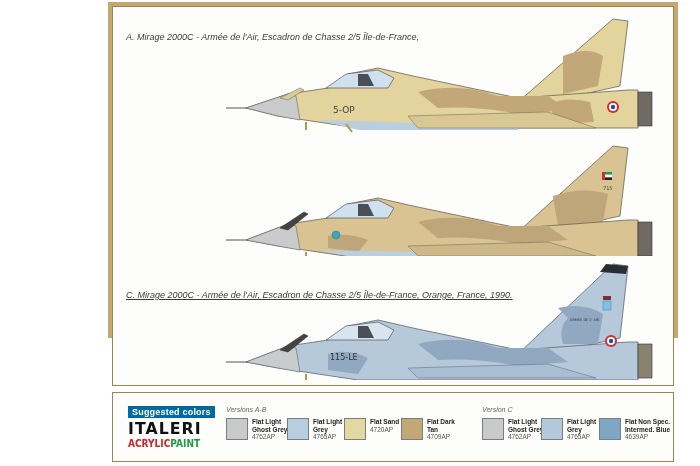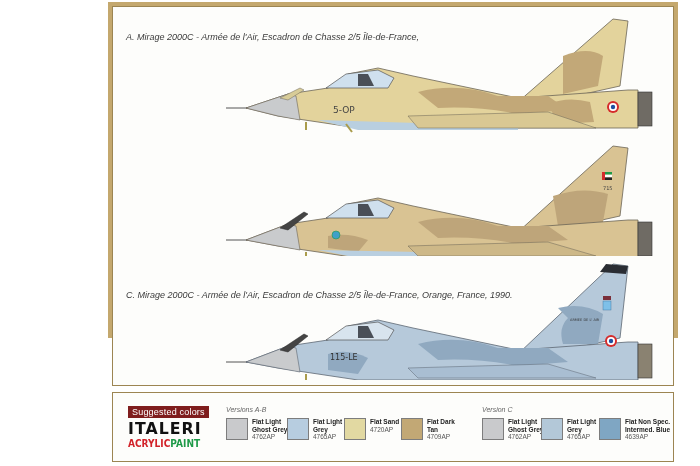--- a/index.html
+++ b/index.html
@@ -3,21 +3,21 @@
 <meta charset="utf-8">
 <style>
   html, body { margin:0; padding:0; }
   body { width:700px; height:466px; background:#ffffff; position:relative; overflow:hidden; font-family:"Liberation Sans", sans-serif; }
   .frame { position:absolute; left:80px; top:2px; width:570px; height:336px; background:#c4a86e; box-sizing:border-box;margin-left:28px; }
   .panel { position:absolute; background:#fdfdfb; box-shadow: inset 0 0 0 1px #9c8552; }
   .panel.top { left:4px; top:4px; width:562px; height:380px; }
   .panel.bottom { left:4px; top:390px; width:562px; height:70px; }
   .caption { position:absolute; font-style:italic; font-size:9px; line-height:12px; color:#3a3a3a; white-space:nowrap; font-family:"Liberation Sans", sans-serif; }
   .aircraft { position:absolute; }
-  .suggested { position:absolute; left:16px; top:14px; background:#7f1d1d; color:#fff; font-weight:normal; font-size:9px; padding:1px 4px; letter-spacing:0.2px; }
+  .suggested { position:absolute; left:16px; top:14px; background:#0369a1; color:#fff; font-weight:bold; font-size:9px; padding:1px 4px; letter-spacing:0.2px; }
   .italeri { position:absolute; left:16px; top:28px; font-weight:bold; font-size:15px; letter-spacing:1px; color:#111; font-family:"DejaVu Sans", sans-serif; transform:scaleX(1.05); transform-origin:left; }
   .acrylic { position:absolute; left:16px; top:45px; font-weight:bold; font-size:11px; letter-spacing:0px; font-family:"DejaVu Sans", sans-serif; transform:scaleX(0.82); transform-origin:left; }
   .acrylic .a { color:#d2232a; }
   .acrylic .p { color:#1e9a48; }
   .ver-label { position:absolute; font-style:italic; font-size:7px; color:#666; }
   .swatch { position:absolute; width:22px; height:22px; box-shadow: inset 0 0 0 1px #7d7d7d; }
   .sw-label { position:absolute; font-size:6.5px; line-height:7.5px; color:#222; font-weight:bold; white-space:nowrap; }
   .sw-code { display:block; font-weight:normal; color:#555; }
 </style>
 </head>
@@ -81,21 +81,21 @@
         <rect x="384" y="36" width="3" height="8" fill="#d52b2b"></rect>
         <rect x="387" y="36" width="7" height="2.7" fill="#1e9a48"></rect>
         <rect x="387" y="38.7" width="7" height="2.7" fill="#fff"></rect>
         <rect x="387" y="41.4" width="7" height="2.6" fill="#222"></rect>
         <text x="385" y="54" font-family="DejaVu Sans, sans-serif" font-size="5" fill="#444">715</text>
         <circle cx="118" cy="99" r="4" fill="#3fa0c8" stroke="#1e9a48" stroke-width="0.6"></circle>
         <line x1="88" y1="116" x2="88" y2="124" stroke="#aa9c4c" stroke-width="2"></line>
       </g>
     </svg>
 
-    <div class="caption" style="left:14px; top:283px;">
+    <div class="caption" style="left:14px; top:283px;text-decoration:underline;">
       <div>C. Mirage 2000C -  Armée de l'Air, Escadron de Chasse 2/5 Île-de-France, Orange, France, 1990.</div>
     </div>
     <svg class="aircraft" style="left:106px; top:252px;" width="456" height="122" viewBox="0 0 456 122">
       <g>
         <line x1="8" y1="104" x2="30" y2="104" stroke="#555" stroke-width="1"></line>
         <path d="M300 96 L395 6 L410 8 L402 80 L330 96 Z" fill="#b6c9da" stroke="#5d6772" stroke-width="0.8"></path>
         <path d="M388 6 L410 8 L408 16 L382 14 Z" fill="#2a2d33"></path>
         <path d="M340 50 Q365 44 385 56 L380 86 L345 86 Q340 70 350 60 Z" fill="#90a9c0"></path>
         <path d="M28 104 L70 88 L110 82 L130 68 L160 62 L195 70 L300 92 L410 84 L420 84 L420 122 L300 122 L140 122 L100 116 L60 110 Z" fill="#b6c9da" stroke="#5d6772" stroke-width="0.8"></path>
         <path d="M200 86 Q240 76 280 90 L330 90 L350 104 L300 108 Q260 100 220 102 Z" fill="#90a9c0"></path>

